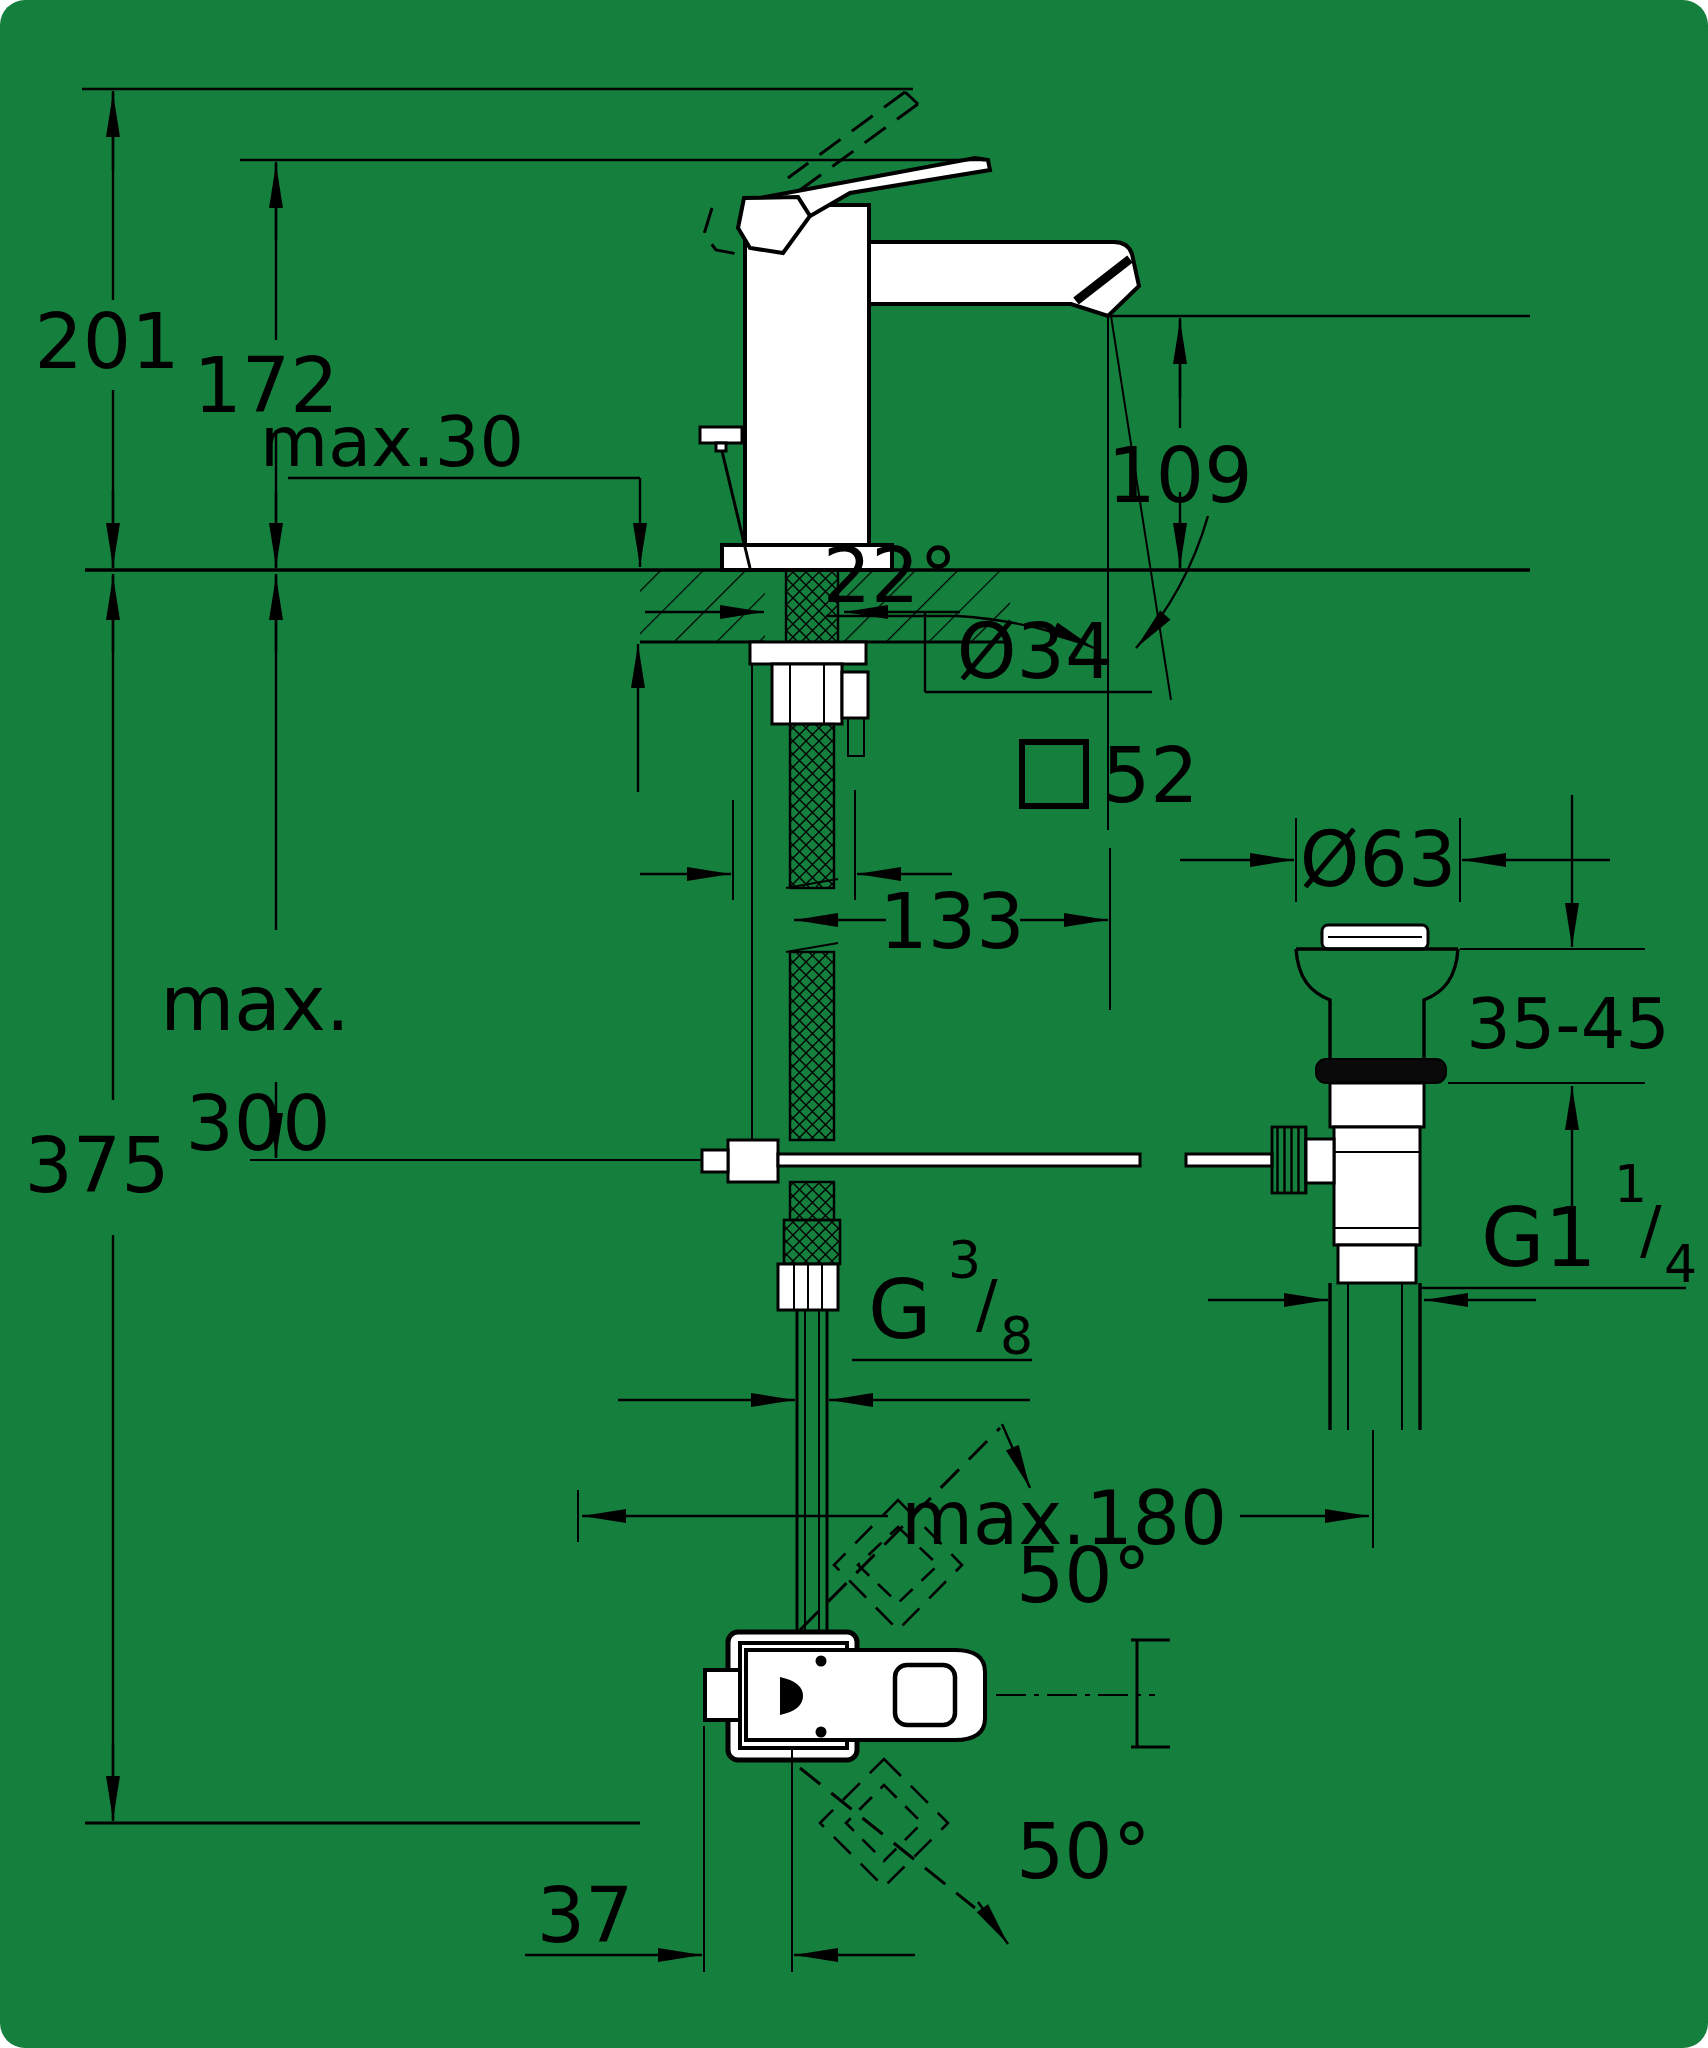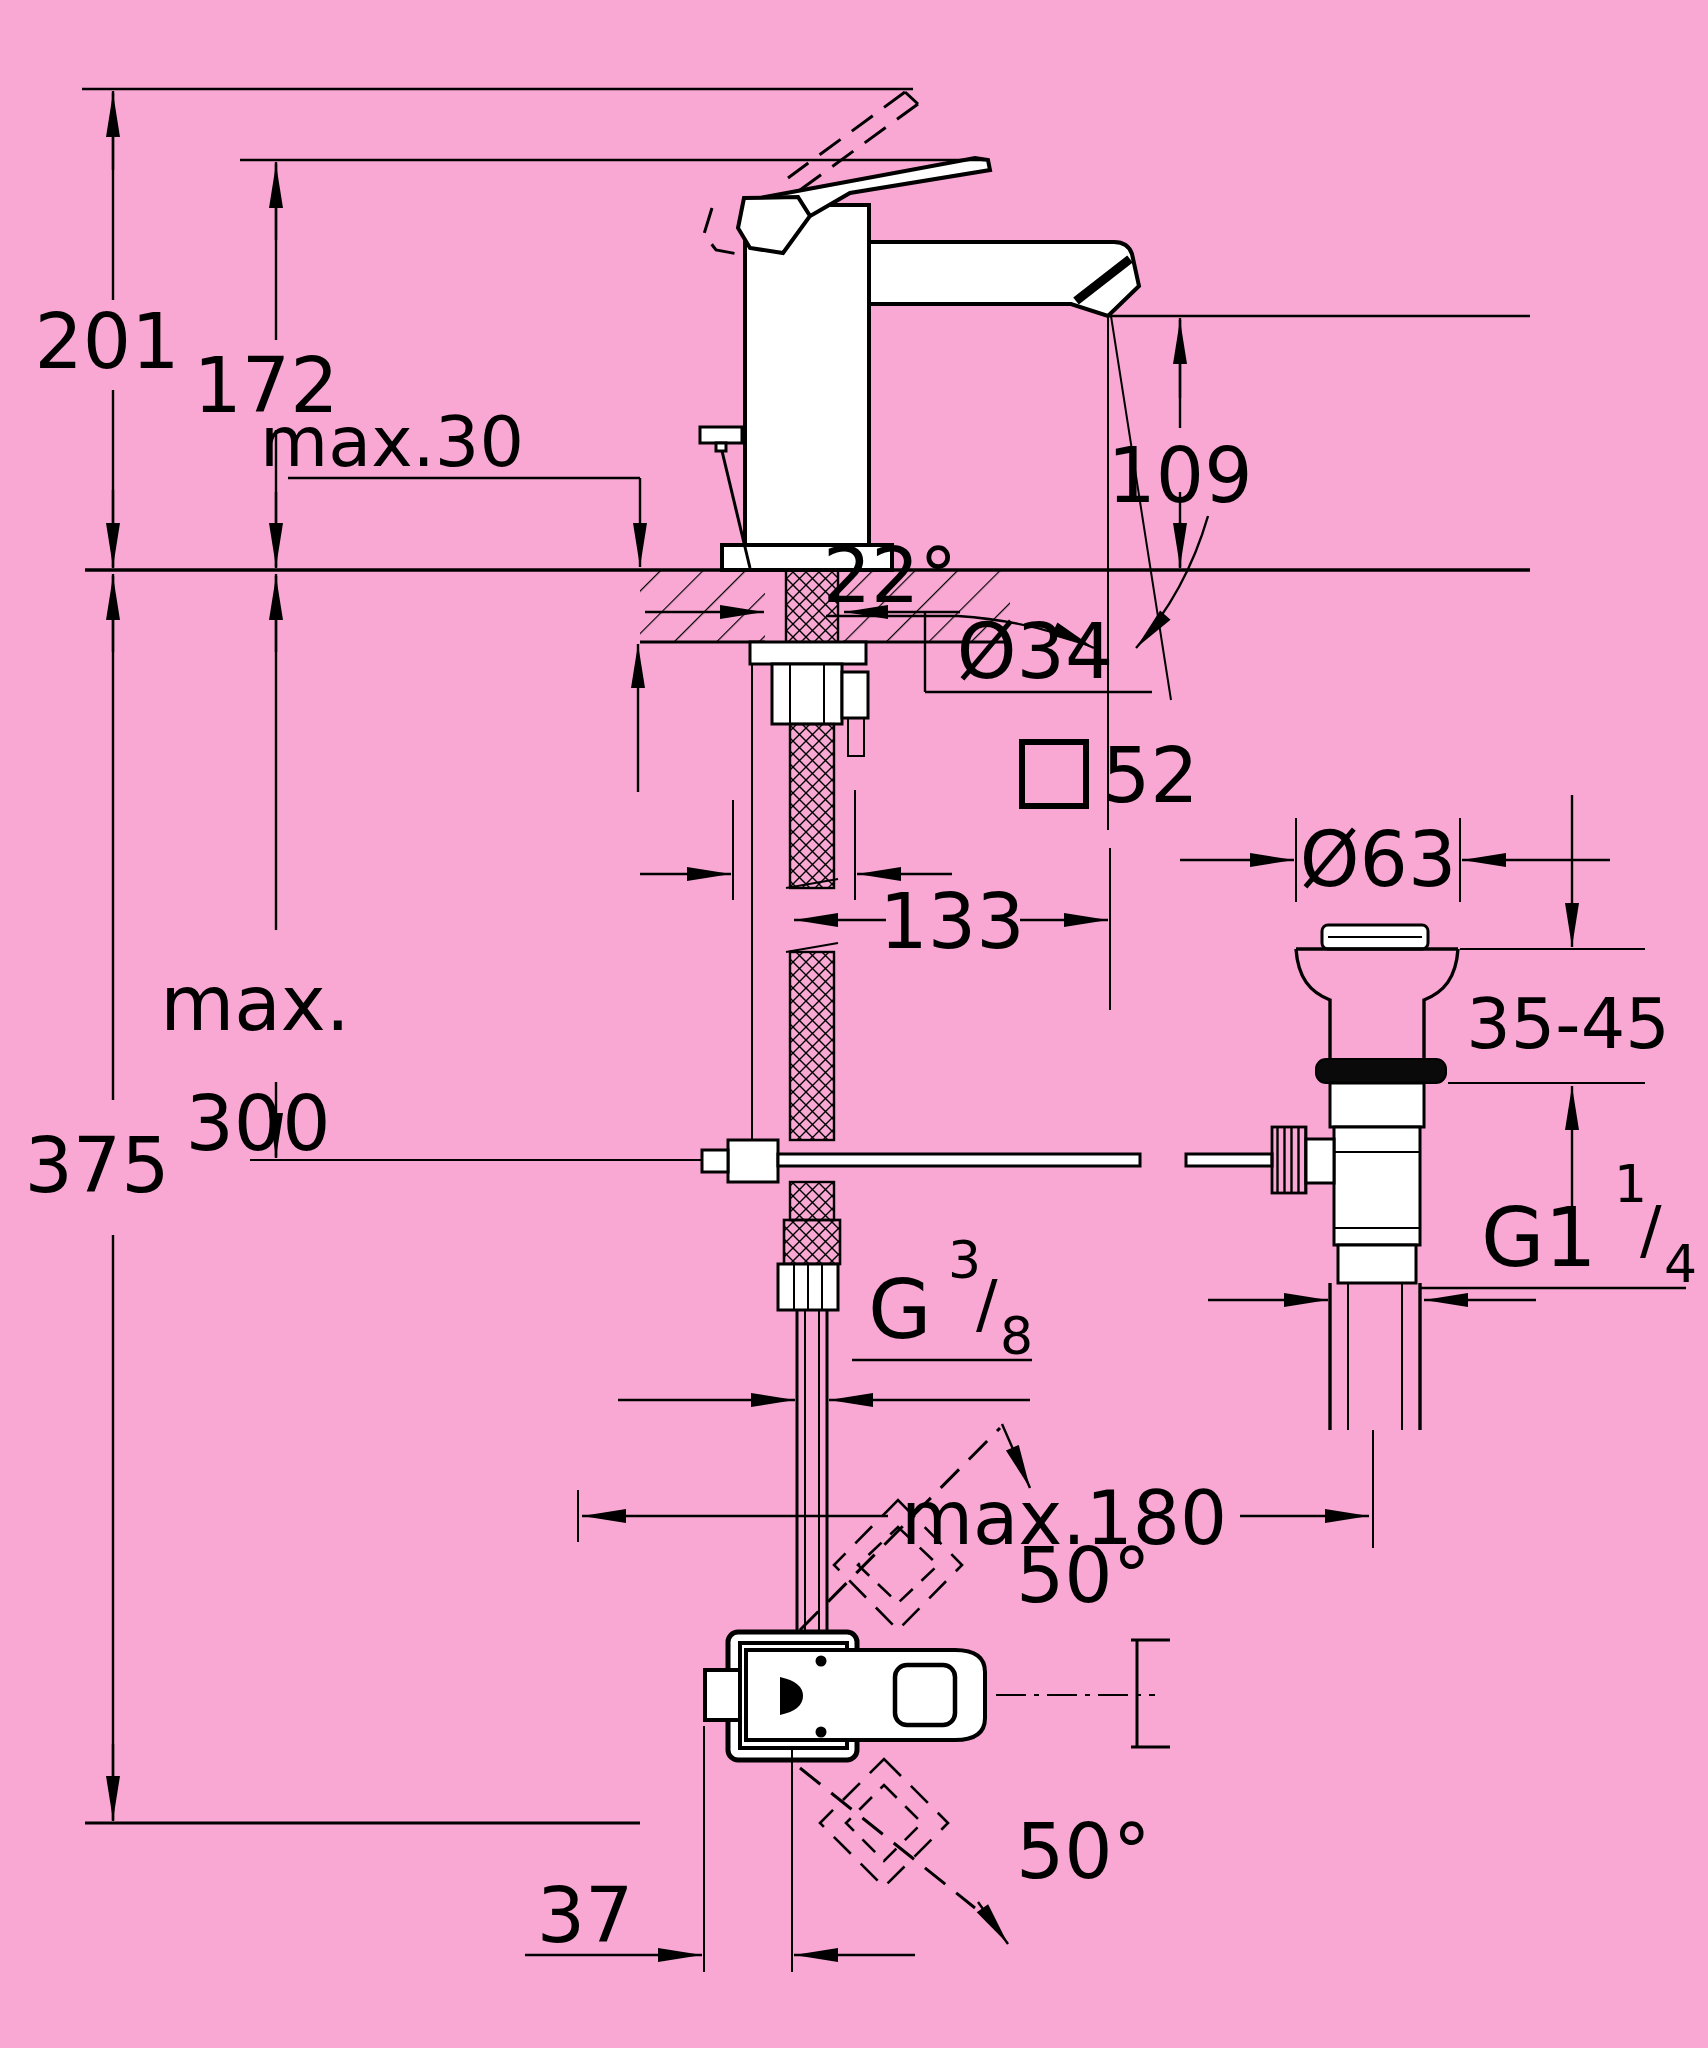--- a/index.html
+++ b/index.html
@@ -1,16 +1,16 @@
 <!DOCTYPE html>
 <html><head>
 <meta charset="utf-8">
 <style>
   html,body{margin:0;padding:0;background:#ffffff;}
-  .page{width:1708px;height:2048px;background:#f9a8d4;position:relative;font-family:"DejaVu Sans",sans-serif;}
+  .page{width:1708px;height:2048px;background:#15803d;position:relative;font-family:"DejaVu Sans",sans-serif;border-radius:25px;}
   svg{display:block;}
   svg text{fill:#000;font-family:"DejaVu Sans","Liberation Sans",sans-serif;}
   .ln{stroke:#000;fill:none;}
   .dim{stroke:#000;stroke-width:2.4;fill:none;}
   .thin{stroke:#000;stroke-width:2;fill:none;}
   .out{stroke:#000;stroke-width:4;fill:#fff;}
   .out2{stroke:#000;stroke-width:3;fill:#fff;}
   .dash{stroke:#000;stroke-width:3;fill:none;stroke-dasharray:26 14;}
   .t76{font-size:76px;}
   .t70{font-size:70px;}

